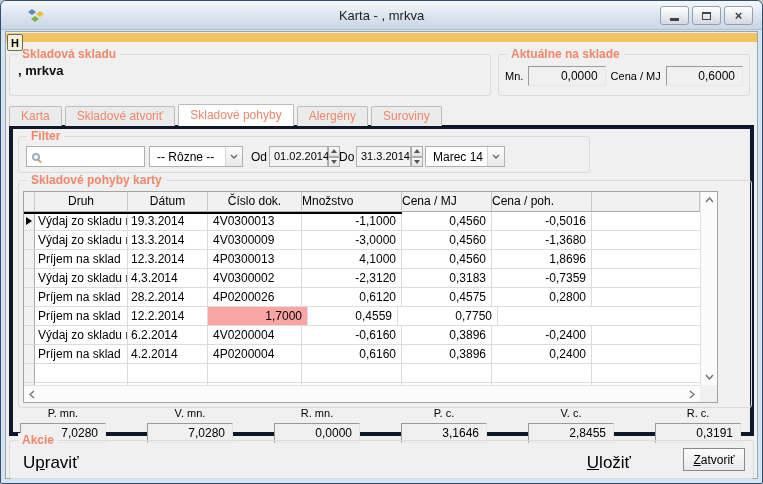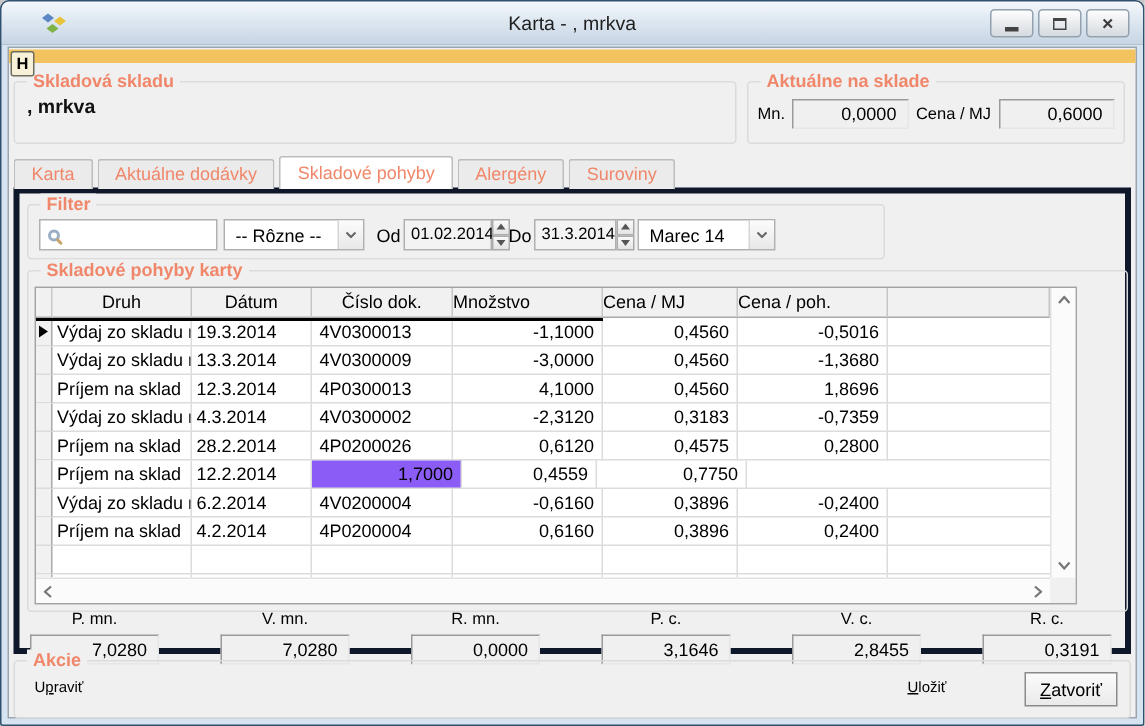--- a/index.html
+++ b/index.html
@@ -95,21 +95,21 @@
   .mag::after { content:''; position:absolute; width:5px; height:2px; background:#C9A469;
     transform:rotate(45deg); right:-4px; bottom:-3px; border-radius:1px; }
   .dropdown {
     background:#FFF; border:1px solid #B0B0B0; font-size:12px; color:#000;
     display:flex; align-items:center; cursor:default;
   }
   .dropdown .dd-text { flex:1; padding-left:7px; white-space:nowrap; overflow:hidden; }
   .dd-arrow { width:17px; height:100%; border-left:1px solid #D5D5D5;
     background:linear-gradient(#FCFCFC,#E8E8E8); display:flex; align-items:center; justify-content:center; }
   .dd-rozne { left:130px; width:94px; }
-  .dd-month { left:406px; width:92px; }
+  .dd-month { left:406px; width:80px; }
   .f-lbl { position:absolute; top:13px; font-size:12px; color:#000; }
   .lbl-od { left:232px; } .lbl-do { left:320px; }
   .datebox { background:#F3F3F3; border:1px solid #B0B0B0; font-size:11px; color:#000;
     padding:0 4px; line-height:19px; white-space:nowrap; }
   .date-from { left:250px; width:59px; } .date-to { left:337px; width:55px; }
   .spinner { width:12px; display:flex; flex-direction:column; }
   .spin-from { left:309px; } .spin-to { left:392px; }
   .spinbtn { height:10.5px; border:1px solid #ABABAB; background:linear-gradient(#FAFAFA,#E4E4E4);
     display:flex; align-items:center; justify-content:center; }
   .tri-up { width:0; height:0; border-left:3px solid transparent; border-right:3px solid transparent; border-bottom:4px solid #555; }
@@ -129,21 +129,21 @@
   .c-marker { width:11px; background:#F1F1F1; border-right:1px solid #ABABAB; position:relative; }
   .c-druh { width:93px; padding-left:3px; }
   .c-datum { width:80px; padding-left:3px; }
   .c-cislo { width:94px; padding-left:5px; }
   .c-mnoz { width:100px; text-align:right; padding-right:5px; }
   .c-cmj { width:90px; text-align:right; padding-right:5px; }
   .c-cpoh { width:100px; text-align:right; padding-right:5px; }
   .c-fill { flex:1; border-right:none; }
   .header .c-druh, .header .c-datum, .header .c-cislo { padding-left:0; }
   .header .c-mnoz, .header .c-cmj, .header .c-cpoh { padding-right:0; text-align:left; }
-  .gcell.hl { background:#8b5cf6; }
+  .gcell.hl { background:#fca5a5; }
   .c-marker.sel::after { content:''; position:absolute; left:2px; top:5px;
     border-left:6px solid #000; border-top:4px solid transparent; border-bottom:4px solid transparent; }
   .sel-line { position:absolute; left:0; top:20px; width:378px; height:2px; background:#000; z-index:2; }
 
   .vscroll { position:absolute; right:0; top:0; width:17px; bottom:17px;
     background:#FBFBFB; border-left:1px solid #E2E2E2; }
   .hscroll { position:absolute; left:0; right:17px; bottom:0; height:17px;
     background:#FBFBFB; border-top:1px solid #E2E2E2; }
   .scorner { position:absolute; right:0; bottom:0; width:17px; height:17px; background:#F0F0F0; }
   .sarrow { position:absolute; display:flex; align-items:center; justify-content:center;
@@ -153,21 +153,21 @@
   .sa-left { left:0; } .sa-right { right:0; }
 
   
   .summary { position:absolute; left:2px; right:4px; top:283px; height:26px;
     display:flex; align-items:center; justify-content:space-between; padding:0 5px; }
   .sum-item { display:flex; align-items:center; gap:4px;flex-direction:column; }
   .sum-item .sunken { width:86px; }
 
   
   .gb-actions { left:3px; top:408px; width:745px; height:39px; }
-  .link-btn { position:absolute; top:12px; font-size:10px; color:#000; cursor:default; white-space:nowrap; }
+  .link-btn { position:absolute; top:12px; font-size:17px; color:#000; cursor:default; white-space:nowrap; }
   .edit-btn { left:13px; }
   .save-btn { right:122px; }
   .close-btn { position:absolute; right:8px; top:7px; width:62px; height:23px;
     border:1px solid #8A8A8A; background:linear-gradient(#FBFBFB,#EAEAEA);
     font-size:12px; color:#000; display:flex; align-items:center; justify-content:center;
     font-family:"Liberation Sans", sans-serif; cursor:default; }
   u { text-decoration:underline; }
 </style>
 </head>
 <body>
@@ -209,21 +209,21 @@
       <div class="stock-row">
         <span class="lbl">Mn.</span>
         <div class="sunken">0,0000</div>
         <span class="lbl">Cena / MJ</span>
         <div class="sunken">0,6000</div>
       </div>
     </div>
 
     <div class="tabs">
       <div class="tab">Karta</div>
-      <div class="tab">Aktuálne dodávky</div>
+      <div class="tab">Skladové atvoriť</div>
       <div class="tab active">Skladové pohyby</div>
       <div class="tab">Alergény</div>
       <div class="tab">Suroviny</div>
     </div>
 
     <div class="tabpanel">
 
       <div class="gb gb-filter">
         <span class="gb-legend">Filter</span>
         <div class="f-item search-box">

